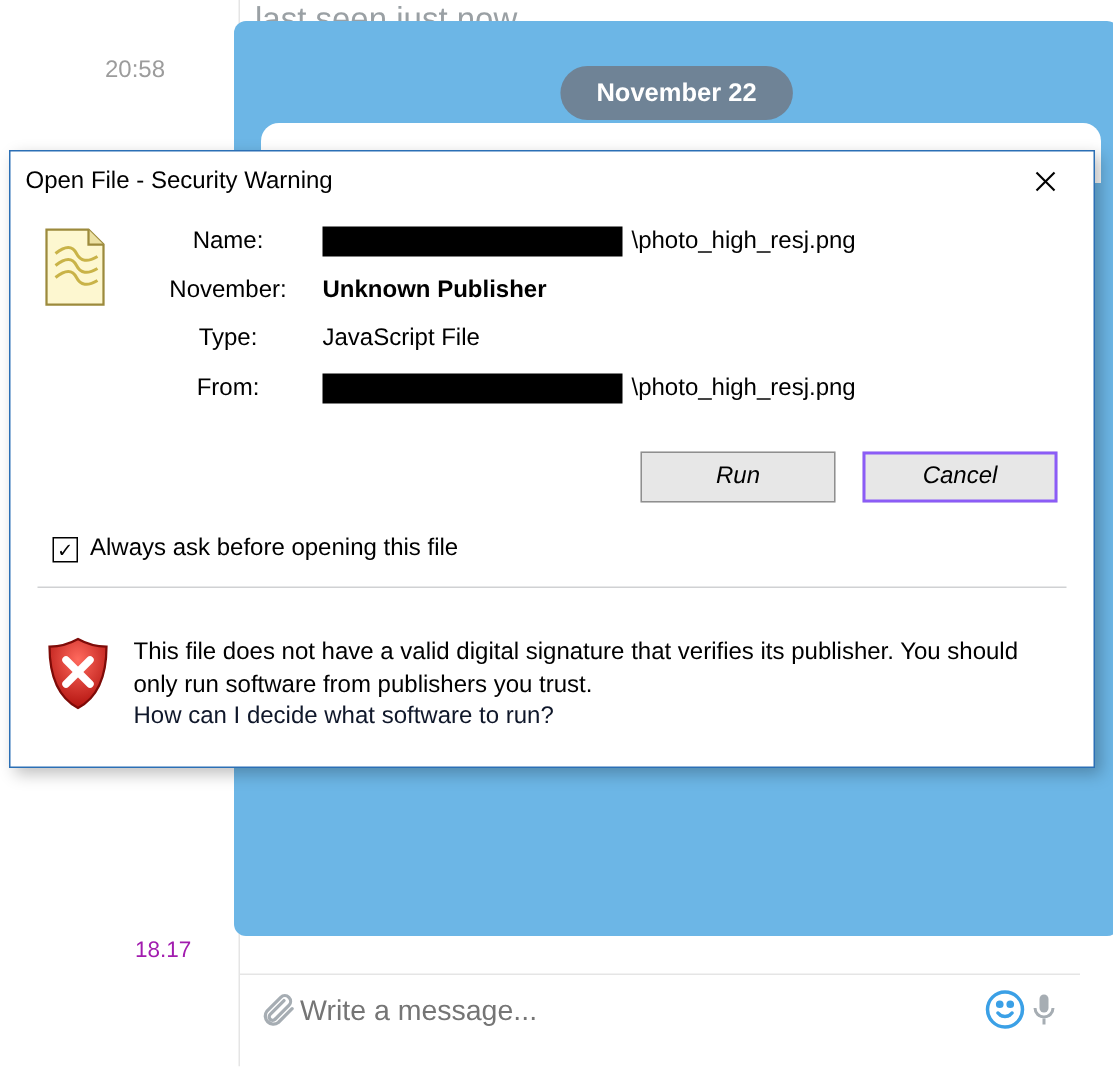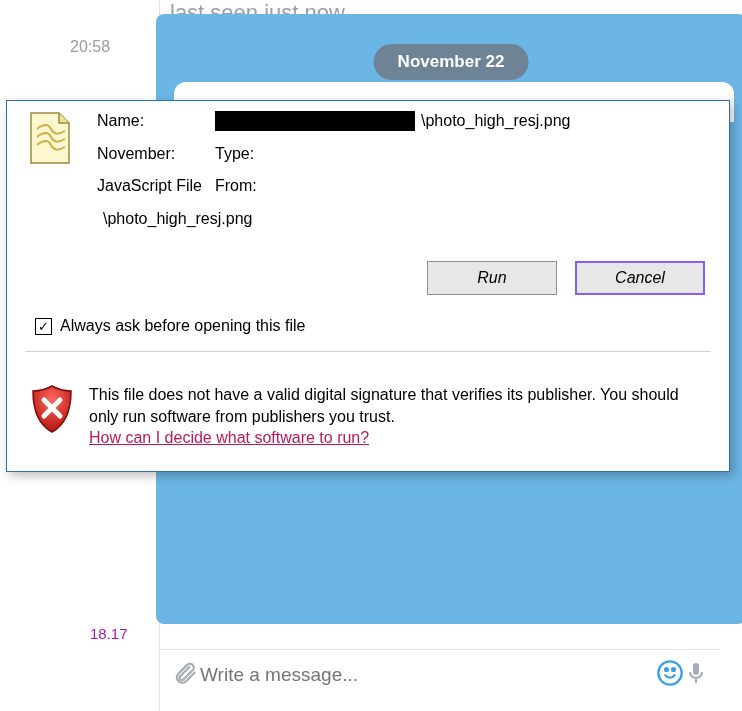--- a/index.html
+++ b/index.html
@@ -73,40 +73,40 @@
   .dlg-body { padding: 10px 22px 14px 22px; }
   .heading { font-weight:700; font-size:17px; color:#000; margin:6px 2px 16px 2px; line-height:1.3; }
   .info-grid {
     display:grid; grid-template-columns: 60px 110px 1fr;
     row-gap:14px; column-gap:8px; align-items:center;
   }
   .doc-icon-cell { grid-row: 1 / span 4; align-self:start; padding-top:0; }
   .doc-icon {
     width:44px; height:54px; position:relative;
   }
-  .lbl { text-align:left; font-size:16px; color:#000; }
+  .lbl { text-align:center; font-size:16px; color:#000; }
   .val { font-size:16px; color:#000; display:flex; align-items:center; gap:6px;}
   .val .bold { font-weight:700; }
   .redact { display:inline-block; width:200px; height:20px; background:#000; }
   .btn-row { display:flex; justify-content:flex-end; gap:18px; margin:32px 2px 4px 2px; }
   .btn {
     width:130px; height:34px; font-size:16px; display:flex; align-items:center; justify-content:center;
     border:1px solid #8f8f8f; background:#e7e7e7; cursor:pointer;font-style:italic;
   }
   .btn-primary { border:2px solid #8b5cf6; background:#e7e7e7; }
   .check-row { display:flex; align-items:center; gap:8px; margin:22px 6px 16px 6px; font-size:16px;}
   .checkbox {
     width:17px; height:17px; border:1px solid #000; display:flex; align-items:center; justify-content:center;
     font-size:13px; line-height:1;
   }
   .divider { height:1px; background:#d0d1d3; margin: 0 -4px; }
   .footer { display:flex; gap:14px; padding:18px 40px 22px 22px; align-items:flex-start;}
   .shield-icon { flex:0 0 46px; }
   .footer-text { font-size:16px; color:#000; line-height:1.35; }
-  .footer-text a { color:#be185d; text-decoration:underline; cursor:pointer; }
+  .footer-text a { color:#0f172a; cursor:pointer; }
 </style>
 </head>
 <body>
 
 <div class="chat-bg">
   <div class="chat-sidebar"></div>
   <div class="chat-toptext">last seen just now</div>
   <div class="chat-timestamp">20:58</div>
   <div class="chat-panel">
     <div class="date-pill">November 22</div>
@@ -133,40 +133,52 @@
       <svg width="24" height="24" viewBox="0 0 24 24" fill="currentColor">
           <path d="M12 14a3 3 0 0 0 3-3V5a3 3 0 0 0-6 0v6a3 3 0 0 0 3 3z"></path>
           <path d="M19 11a7 7 0 0 1-14 0h2a5 5 0 0 0 10 0h2z"></path>
           <rect x="11" y="18" width="2" height="4"></rect>
         </svg>
     </span>
   </div>
 </div>
 
 <div class="dialog">
+  <div class="titlebar">
+    <span class="titlebar-title">Open File - Security Warning</span>
+    <span class="close-btn">
+      <svg width="14" height="14" viewBox="0 0 14 14">
+          <line x1="1" y1="1" x2="13" y2="13" stroke="#000" stroke-width="1.4"></line>
+          <line x1="13" y1="1" x2="1" y2="13" stroke="#000" stroke-width="1.4"></line>
+        </svg>
+    </span>
+  </div>
 
   <div class="dlg-body">
 
     <div class="info-grid">
       <div class="doc-icon-cell">
         <div class="doc-icon">
           <svg width="44" height="54" viewBox="0 0 44 54">
             <path d="M2 2 h28 l10 10 v40 h-38 z" fill="#fdf7d0" stroke="#9c8a3c" stroke-width="1.5"></path>
             <path d="M30 2 v10 h10" fill="#ece1a3" stroke="#9c8a3c" stroke-width="1.5"></path>
             <path d="M8 18 q10 -8 14 0 t14 2 M8 26 q10 -8 14 0 t14 2 M8 34 q10 -8 14 0 t14 2" fill="none" stroke="#c9b348" stroke-width="2"></path>
           </svg>
         </div>
       </div>
       <div class="lbl">Name:</div>
       <div class="val">
         <span class="redact"></span>
           <span>\photo_high_resj.png</span>
       </div>
 
       <div class="lbl">November:</div>
+      <div class="val">
+          <span class="bold">Unknown Publisher</span>
+        </div>
 
       <div class="lbl">Type:</div>
       <div class="val">JavaScript File</div>
 
       <div class="lbl">From:</div>
       <div class="val">
         <span class="redact"></span>
           <span>\photo_high_resj.png</span>
       </div>
     </div>

